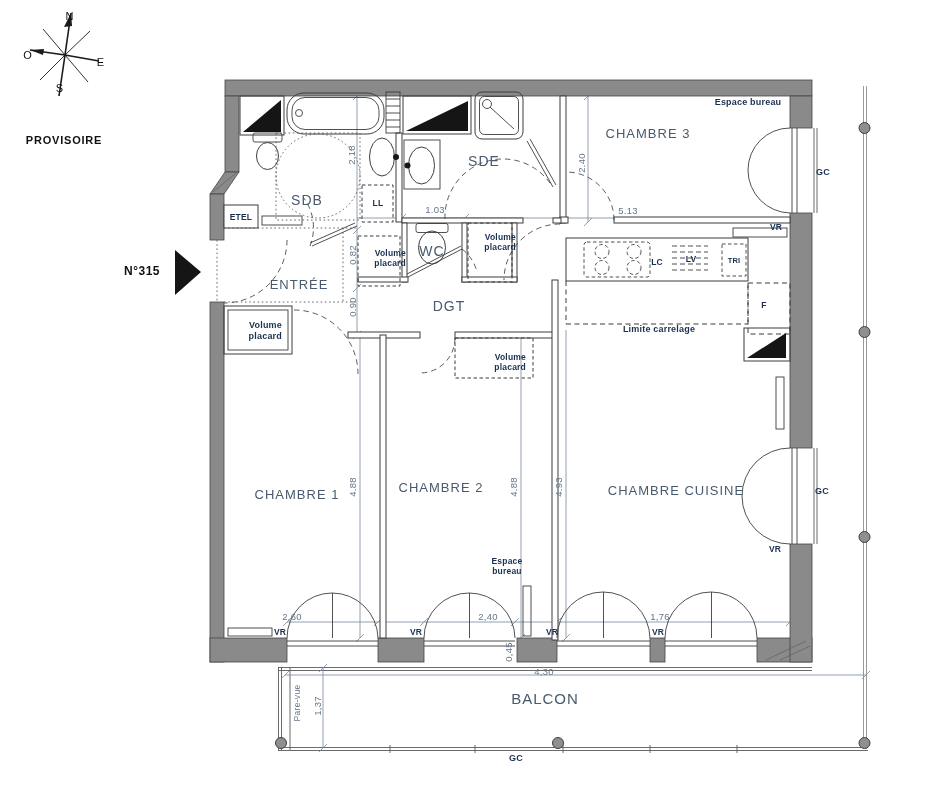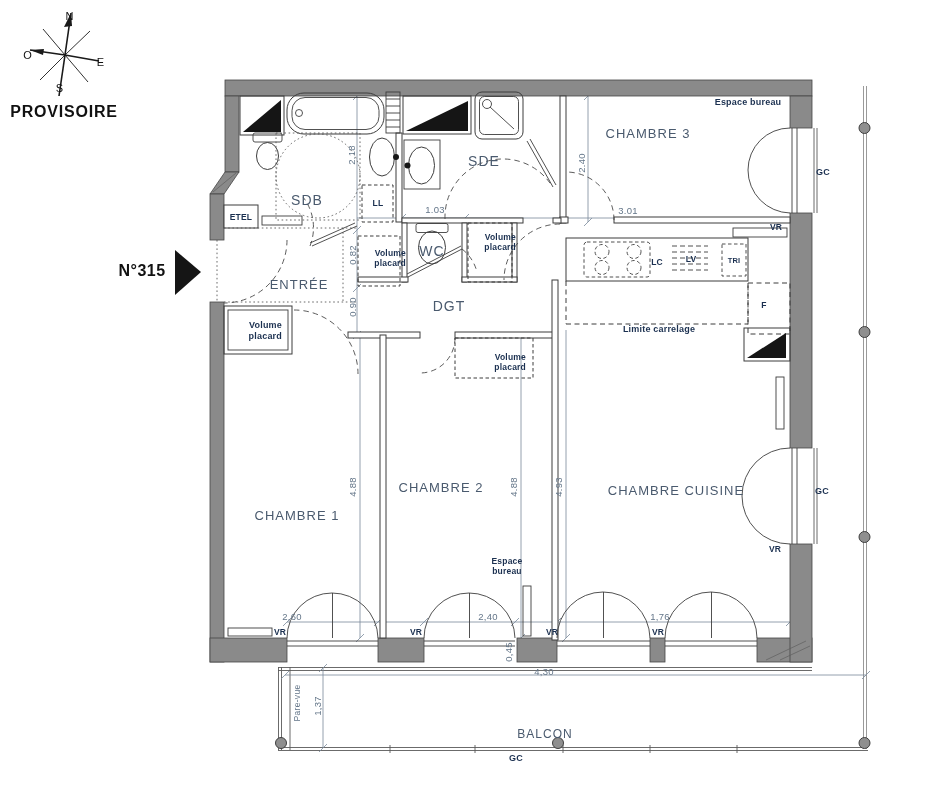--- a/index.html
+++ b/index.html
@@ -3,30 +3,30 @@
 <meta charset="utf-8">
 <style>
   html,body{margin:0;padding:0;background:#fff;}
   #canvas{position:relative;width:946px;height:800px;background:#fff;overflow:hidden;
           font-family:"Liberation Sans", sans-serif;}
   svg{position:absolute;left:0;top:0;}
   .lab{position:absolute;transform:translate(-50%,-50%);white-space:nowrap;
        color:#4a5a6e;font-size:13px;letter-spacing:1px;}
   .lab.v{transform:translate(-50%,-50%) rotate(-90deg);}
   .lab.big{font-size:14px;}
-  .lab.balc{font-size:12px;margin-top:36px;}
+  .lab.balc{font-size:15px;}
   .ann{color:#1b3050;font-weight:bold;font-size:8.5px;letter-spacing:.2px;}
   .ann9{font-size:9px;}
   .ann75{font-size:7.5px;}
   .wrap{white-space:normal;width:52px;text-align:right;line-height:1.2;}
   .wrap46{white-space:normal;width:46px;text-align:center;line-height:1.2;}
   .dimt{color:#647689;font-size:9.5px;letter-spacing:.3px;}
   .blkt{color:#111;}
-  .prov{font-size:16px;font-weight:600;letter-spacing:.8px;}
-  .unit{font-size:16px;font-weight:bold;letter-spacing:.5px;}
+  .prov{font-size:11px;font-weight:600;letter-spacing:.8px;margin-top:28px;}
+  .unit{font-size:12px;font-weight:bold;letter-spacing:.5px;}
   .cmp{font-size:11px;}
   
   .w{fill:#8a8a8a;stroke:#454545;stroke-width:.8;}
   .iw{fill:#fff;stroke:#3d3d3d;stroke-width:1;}
   .fx{fill:none;stroke:#3d3d3d;stroke-width:1;}
   .fx2{fill:none;stroke:#3d3d3d;stroke-width:.9;}
   .dash{stroke-dasharray:5 3.5;}
   .dash2{stroke-dasharray:3.5 2.5;}
   .dot{stroke-dasharray:1.6 2.6;}
   .dooor{fill:none;stroke:#4a4a4a;stroke-width:.9;stroke-dasharray:5.5 4;}
@@ -303,21 +303,21 @@
   <div class="lab blkt cmp" style="left:70px;top:16px">N</div>
   <div class="lab blkt cmp" style="left:101px;top:62px">E</div>
   <div class="lab blkt cmp" style="left:60px;top:88px">S</div>
   <div class="lab blkt cmp" style="left:28px;top:55px">O</div>
 
   <div class="lab big" style="left:307px;top:200px">SDB</div>
   <div class="lab big" style="left:484px;top:161px">SDE</div>
   <div class="lab big" style="left:432px;top:251px">WC</div>
   <div class="lab" style="left:299px;top:284px">ENTRÉE</div>
   <div class="lab big" style="left:449px;top:306px">DGT</div>
-  <div class="lab" style="left:297px;top:515px">CHAMBRE 1</div>
+  <div class="lab" style="left:297px;top:494px">CHAMBRE 1</div>
   <div class="lab" style="left:441px;top:487px">CHAMBRE 2</div>
   <div class="lab" style="left:648px;top:133px">CHAMBRE 3</div>
   <div class="lab" style="left:676px;top:490px">CHAMBRE CUISINE</div>
   <div class="lab balc" style="left:545px;top:698px">BALCON</div>
 
   <div class="lab ann ann9" style="left:748px;top:102px">Espace bureau</div>
   <div class="lab ann wrap46" style="left:507px;top:566px">Espace bureau</div>
 
   <div class="lab ann ann9 wrap" style="left:256px;top:331px">Volume placard</div>
   <div class="lab ann wrap" style="left:380px;top:258px">Volume placard</div>
@@ -342,21 +342,21 @@
 
   <div class="lab ann ann9" style="left:823px;top:172px">GC</div>
   <div class="lab ann ann9" style="left:822px;top:491px">GC</div>
   <div class="lab ann ann9" style="left:516px;top:758px">GC</div>
 
   <div class="lab v dimt" style="left:351px;top:155px">2.18</div>
   <div class="lab v dimt" style="left:352px;top:255px">0.82</div>
   <div class="lab v dimt" style="left:352px;top:307px">0.90</div>
   <div class="lab dimt" style="left:435px;top:209px">1.03</div>
   <div class="lab v dimt" style="left:581px;top:163px">2.40</div>
-  <div class="lab dimt" style="left:628px;top:210px">3.01</div>
+  <div class="lab dimt" style="left:628px;top:210px">5.13</div>
   <div class="lab v dimt" style="left:352px;top:487px">4.88</div>
   <div class="lab v dimt" style="left:513px;top:487px">4.88</div>
   <div class="lab v dimt" style="left:558px;top:487px">4.93</div>
   <div class="lab dimt" style="left:292px;top:616px">2,60</div>
   <div class="lab dimt" style="left:488px;top:616px">2,40</div>
   <div class="lab dimt" style="left:660px;top:616px">1,76</div>
   <div class="lab v dimt" style="left:508px;top:652px">0,45</div>
   <div class="lab dimt" style="left:544px;top:671px">4,30</div>
   <div class="lab v dimt" style="left:317px;top:706px">1,37</div>
 

